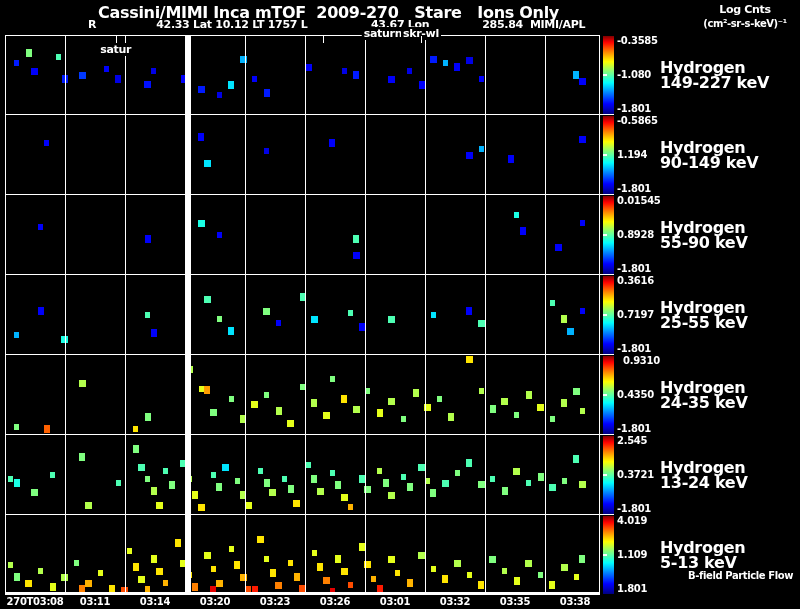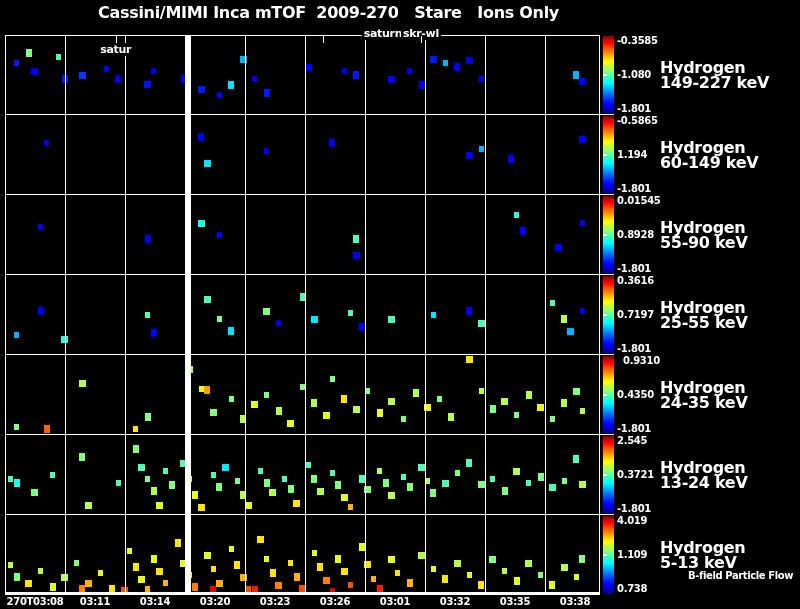--- a/index.html
+++ b/index.html
@@ -31,20 +31,25 @@
   .xlab{position:absolute;top:596px;width:64px;text-align:center;font-size:10px;
         font-weight:bold;letter-spacing:-0.3px;white-space:pre;}
   .bfield{position:absolute;right:7px;top:570px;font-size:10px;font-weight:bold;
           letter-spacing:-0.4px;white-space:pre;}
 </style>
 </head>
 <body>
 
 <div class="screen">
   <div class="t title1">Cassini/MIMI Inca mTOF  2009-270   Stare   Ions Only</div>
+  <div class="t eph">R                 42.33 Lat 10.12 LT 1757 L                  43.67 Lon               285.84  MIMI/APL</div>
+  <div class="cbhead">
+    <div class="l1">Log Cnts</div>
+    <div class="l2">(cm²-sr-s-keV)⁻¹</div>
+  </div>
 
   <div class="plot" id="plot">
       <div class="pt" style="left: 9.4px; top: 25px; width: 5px; height: 6px; background: rgb(0, 26, 255);"></div>
       <div class="pt" style="left: 20.8px; top: 13.6px; width: 6px; height: 8px; background: rgb(128, 255, 128);"></div>
       <div class="pt" style="left: 26.25px; top: 32.5px; width: 7px; height: 7px; background: rgb(0, 0, 250);"></div>
       <div class="pt" style="left: 51.05px; top: 19.4px; width: 5px; height: 6px; background: rgb(77, 255, 179);"></div>
       <div class="pt" style="left: 56.5px; top: 40px; width: 6px; height: 8px; background: rgb(0, 26, 255);"></div>
       <div class="pt" style="left: 73.85px; top: 36.5px; width: 7px; height: 7px; background: rgb(0, 56, 255);"></div>
       <div class="pt" style="left: 98.65px; top: 30.6px; width: 5px; height: 6px; background: rgb(0, 0, 250);"></div>
       <div class="pt" style="left: 110.05px; top: 40px; width: 6px; height: 8px; background: rgb(0, 0, 230);"></div>
@@ -310,21 +315,21 @@
       <div class="cbtick" style="top: 74px;"></div>
       <div class="cbnum" style="top: 35px;">-0.3585</div>
       <div class="cbnum" style="top: 69px;">-1.080</div>
       <div class="cbnum" style="top: 103px;">-1.801</div>
       <div class="enlab" style="top: 75px;"><div>Hydrogen</div><div>149-227 keV</div></div>
       <div class="cbar" style="top: 116px; height: 78px;"></div>
       <div class="cbtick" style="top: 154px;"></div>
       <div class="cbnum" style="top: 115px;">-0.5865</div>
       <div class="cbnum" style="top: 149px;">1.194</div>
       <div class="cbnum" style="top: 183px;">-1.801</div>
-      <div class="enlab" style="top: 155px;"><div>Hydrogen</div><div>60-149 keV</div></div>
+      <div class="enlab" style="top: 155px;"><div>Hydrogen</div><div>90-149 keV</div></div>
       <div class="cbar" style="top: 196px; height: 78px;"></div>
       <div class="cbtick" style="top: 234px;"></div>
       <div class="cbnum" style="top: 195px;">0.01545</div>
       <div class="cbnum" style="top: 229px;">0.8928</div>
       <div class="cbnum" style="top: 263px;">-1.801</div>
       <div class="enlab" style="top: 235px;"><div>Hydrogen</div><div>55-90 keV</div></div>
       <div class="cbar" style="top: 276px; height: 78px;"></div>
       <div class="cbtick" style="top: 314px;"></div>
       <div class="cbnum" style="top: 275px;">0.3616</div>
       <div class="cbnum" style="top: 309px;">0.7197</div>
@@ -339,21 +344,21 @@
       <div class="cbar" style="top: 436px; height: 78px;"></div>
       <div class="cbtick" style="top: 474px;"></div>
       <div class="cbnum" style="top: 435px;">2.545</div>
       <div class="cbnum" style="top: 469px;">0.3721</div>
       <div class="cbnum" style="top: 503px;">-1.801</div>
       <div class="enlab" style="top: 475px;"><div>Hydrogen</div><div>13-24 keV</div></div>
       <div class="cbar" style="top: 516px; height: 78px;"></div>
       <div class="cbtick" style="top: 554px;"></div>
       <div class="cbnum" style="top: 515px;">4.019</div>
       <div class="cbnum" style="top: 549px;">1.109</div>
-      <div class="cbnum" style="top: 583px;">0.738</div>
+      <div class="cbnum" style="top: 583px;">1.801</div>
       <div class="enlab" style="top: 555px;"><div>Hydrogen</div><div>5-13 keV</div></div>
     </div>
   <div id="xaxis">
       <div class="xlab" style="left: 3px;">270T03:08</div>
       <div class="xlab" style="left: 63px;">03:11</div>
       <div class="xlab" style="left: 123px;">03:14</div>
       <div class="xlab" style="left: 183px;">03:20</div>
       <div class="xlab" style="left: 243px;">03:23</div>
       <div class="xlab" style="left: 303px;">03:26</div>
       <div class="xlab" style="left: 363px;">03:01</div>

